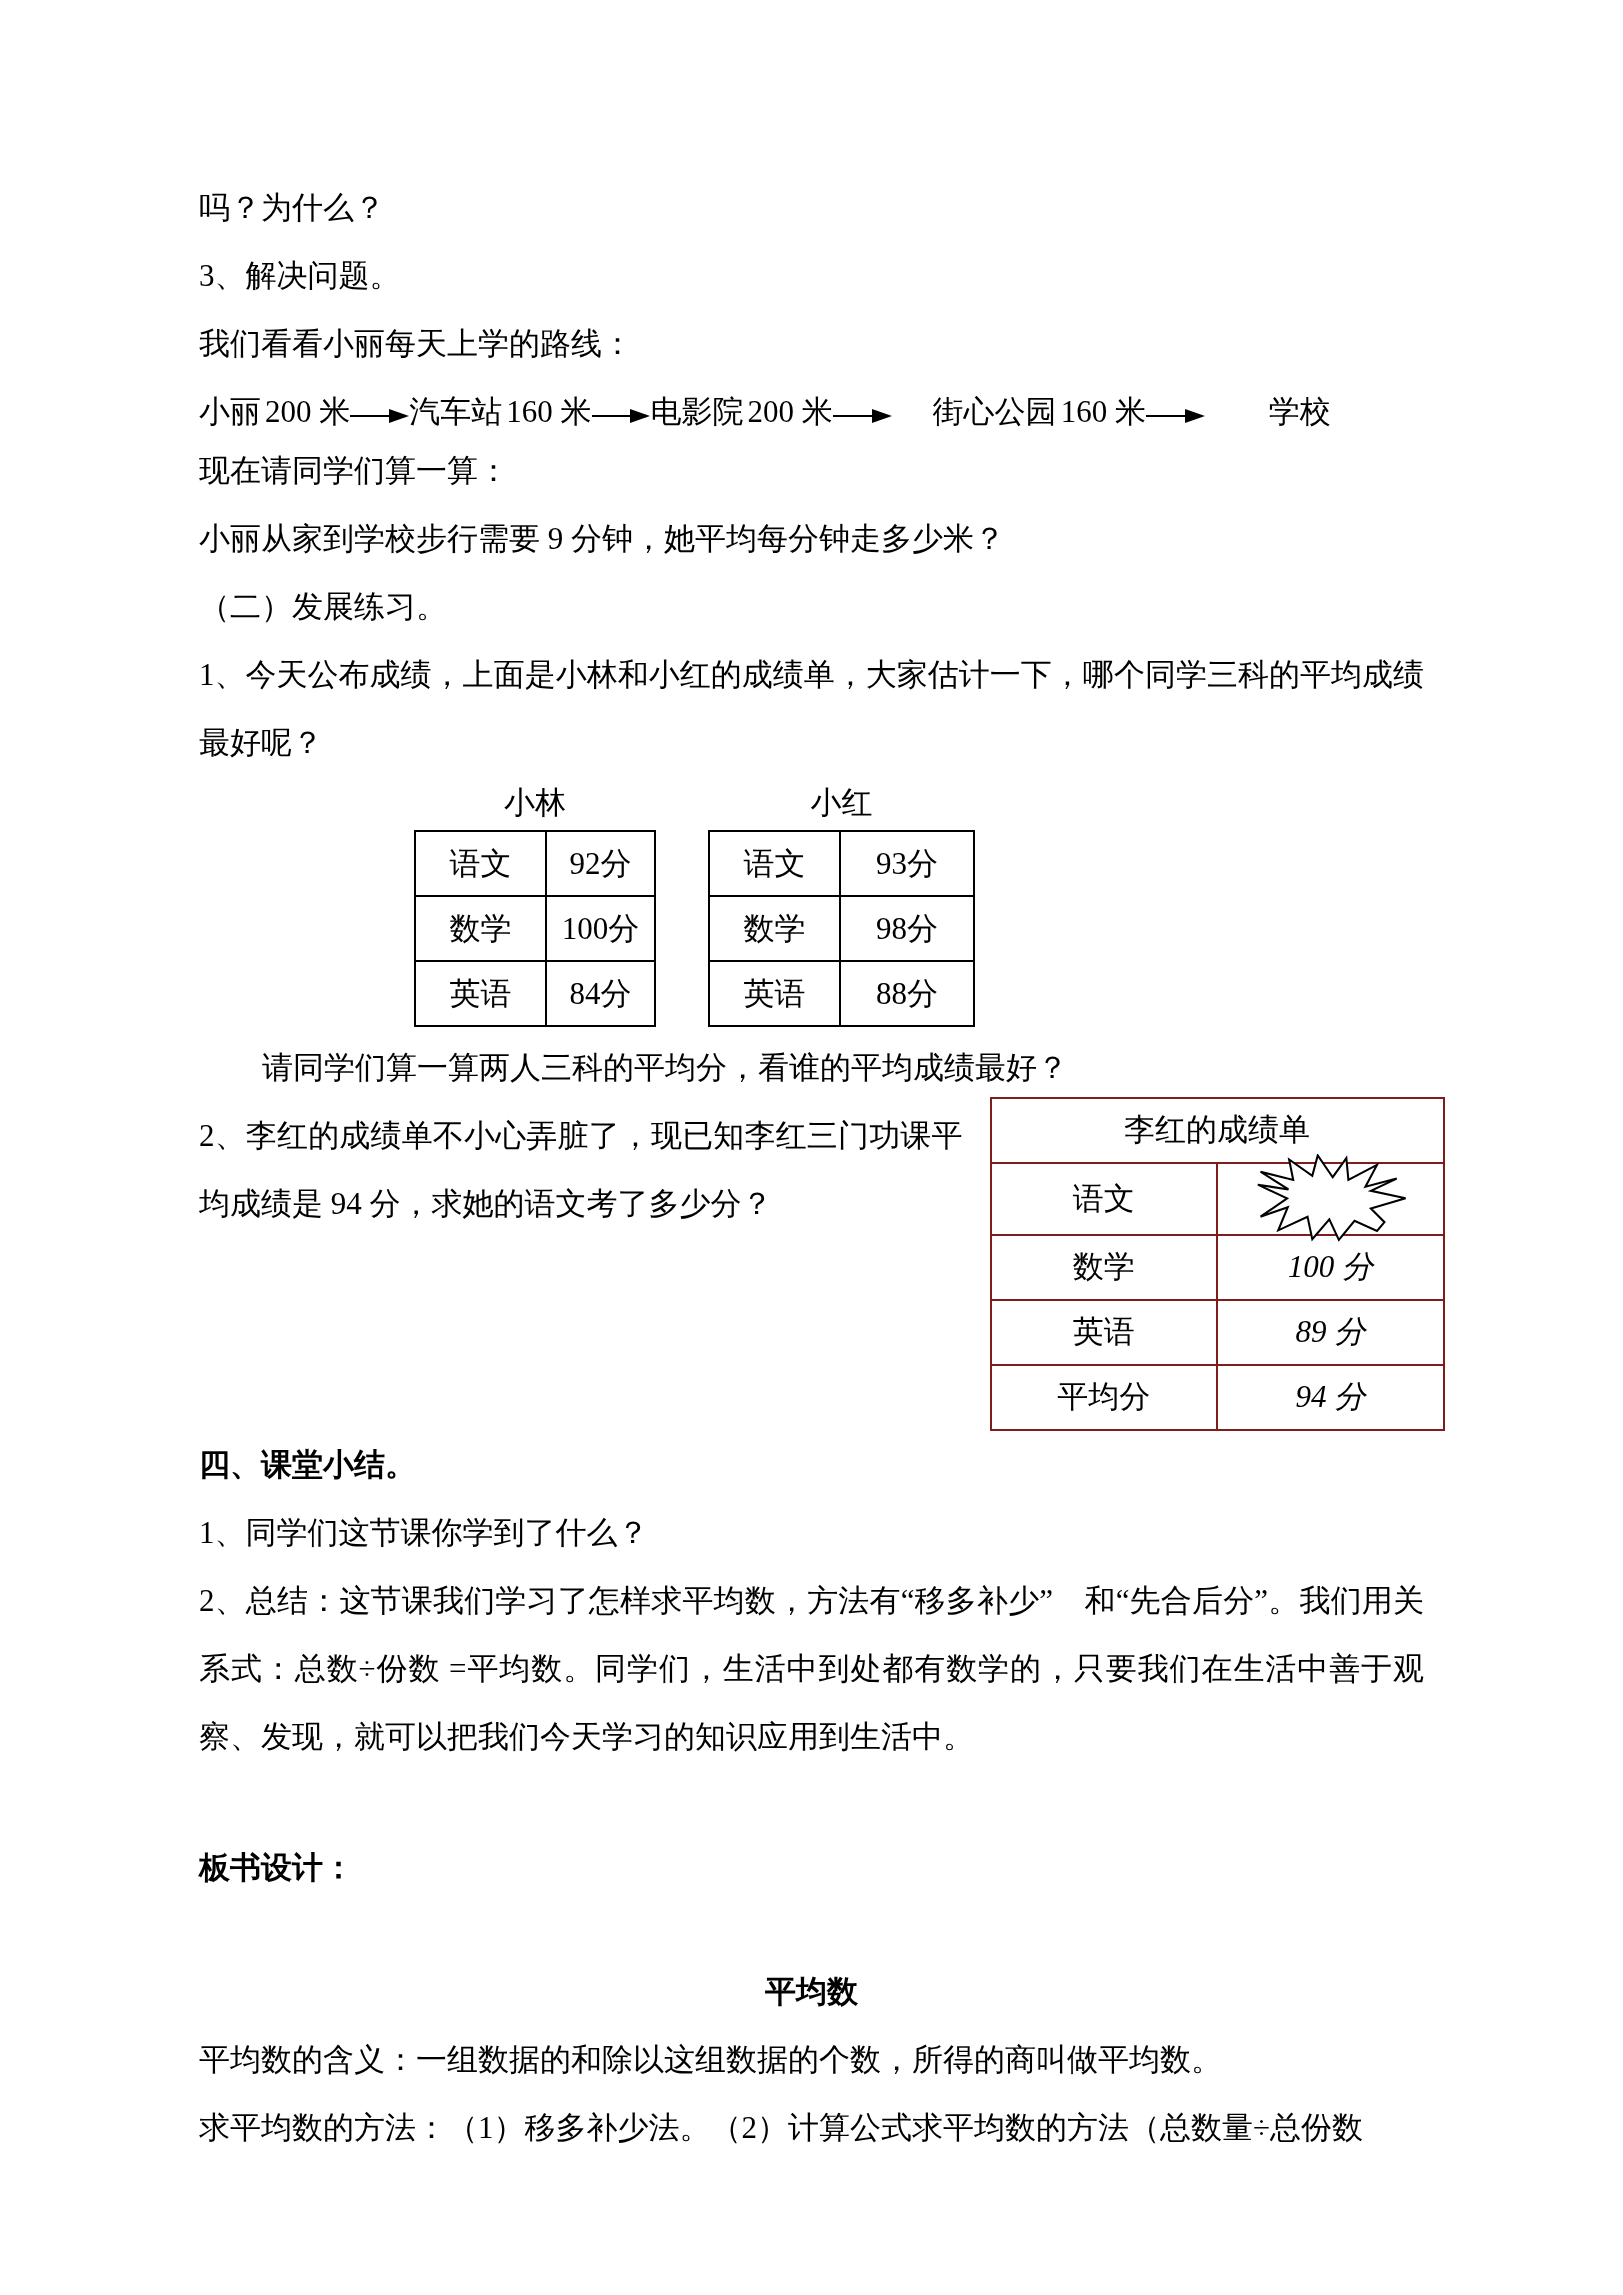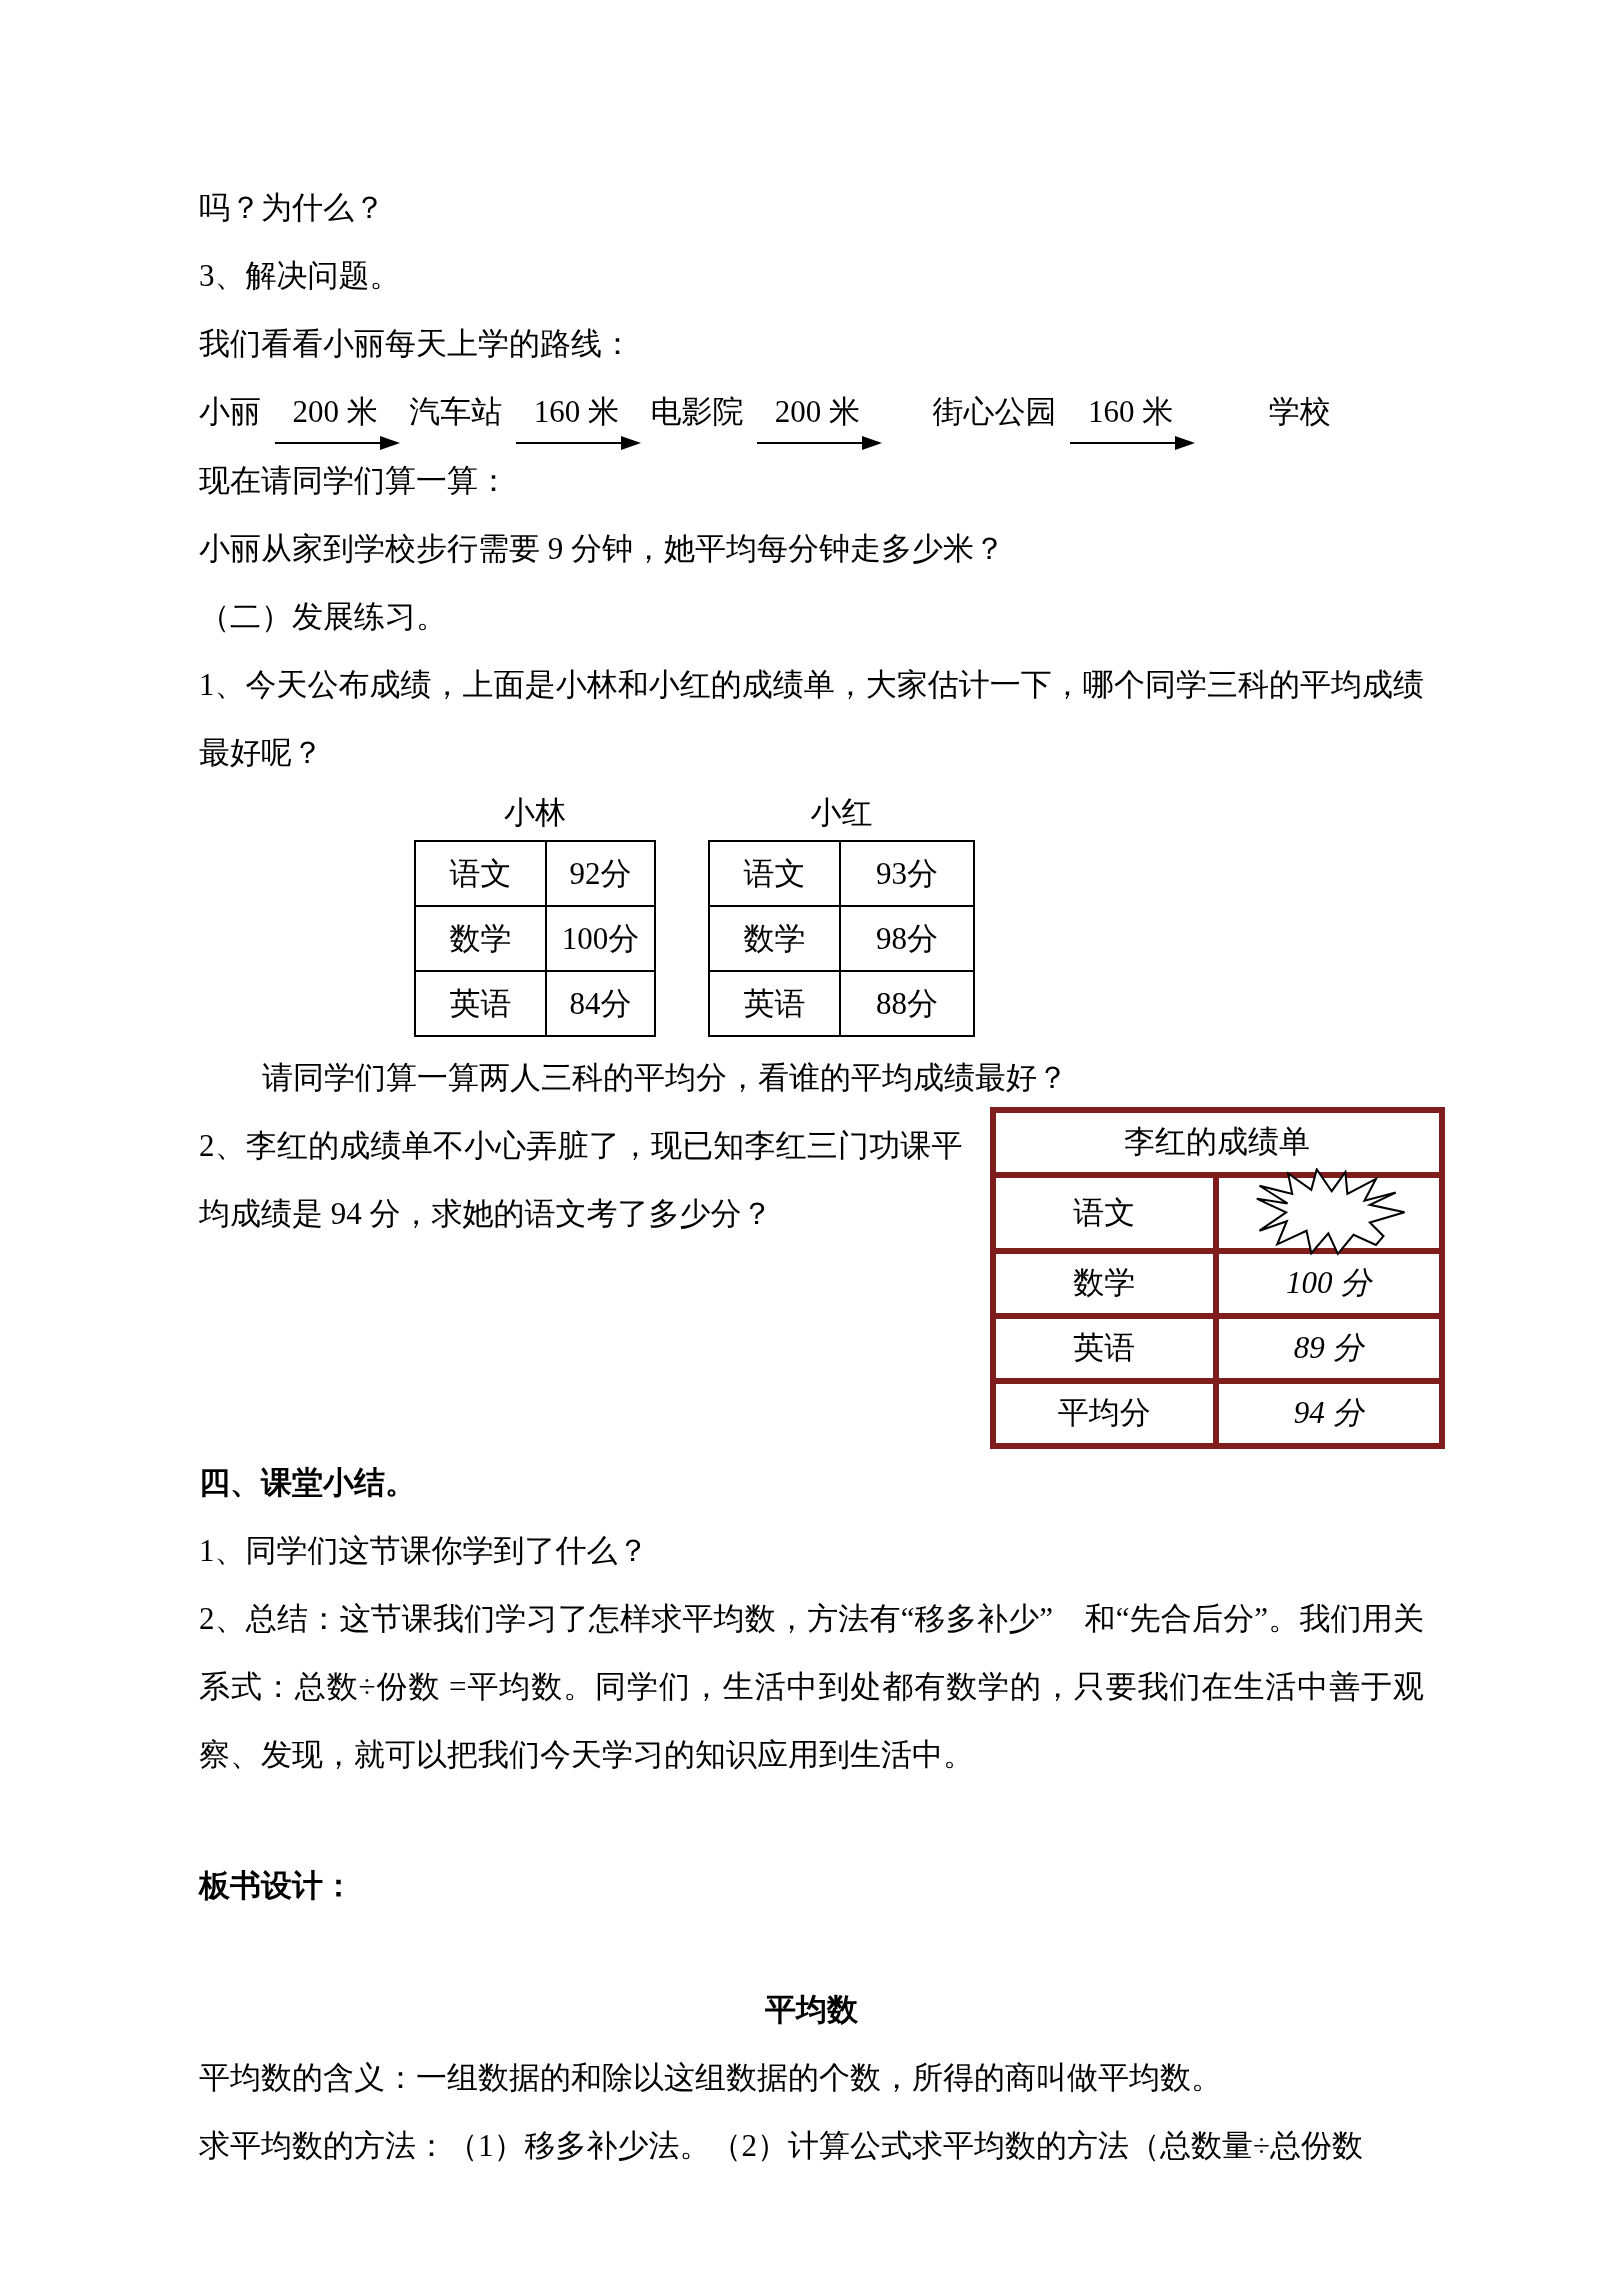--- a/index.html
+++ b/index.html
@@ -17,21 +17,21 @@
     font-size: 31px;
     line-height: 68px;
   }
   p { margin: 0; text-align: justify; }
   .bold { font-weight: bold; }
   .indent { text-indent: 63px; }
 
   
   .route { display: flex; align-items: flex-start; margin: 11px 0 2.7px 0; text-align: center; }
   .route .stop { line-height: 45px; white-space: nowrap; }
-  .route .seg { display: flex; flex-direction: column; align-items: center; width: 140px; margin: 0 4.1px; }
+  .route .seg { display: flex; flex-direction: row; align-items: center; width: 140px; margin: 0 4.1px; }
   .route .seg.wide { margin-right: 27px; }
   .route .dist { line-height: 45px; white-space: nowrap; }
   .route .arrow { position: relative; display: block; width: 121px; height: 2px; background: #000; margin-top: 8.2px; }
   .route .arrow::after {
     content: ""; position: absolute; right: -4.1px; top: 50%; transform: translateY(-50%);
     width: 0; height: 0;
     border-left: 20.5px solid #000;
     border-top: 7.5px solid transparent;
     border-bottom: 7.5px solid transparent;
   }
@@ -52,21 +52,21 @@
   }
   table.score td.sub { width: 131px; }
   table.score td.val { width: 109px; }
   table.score td.val2 { width: 134px; }
 
   
   .lihong-section { margin-top: 0; }
   .lihong-table-wrap { float: right; width: 455px; margin: -5.5px -20.5px 0 27px; }
   table.lihong { border-collapse: collapse; width: 455px; }
   table.lihong td {
-    border: 6px solid #7f1d1d;
+    border: 2px solid #7f1d1d;
     text-align: center;
     vertical-align: middle;
     height: 65px;
     line-height: normal;
   }
   table.lihong td.head { font-size: 31px; }
   table.lihong td.sub { width: 228px; }
   table.lihong td.val { width: 227px; font-style: italic; }
   .splat { display: block; margin: -11px auto -11px auto; }
   .clear { clear: both; }

